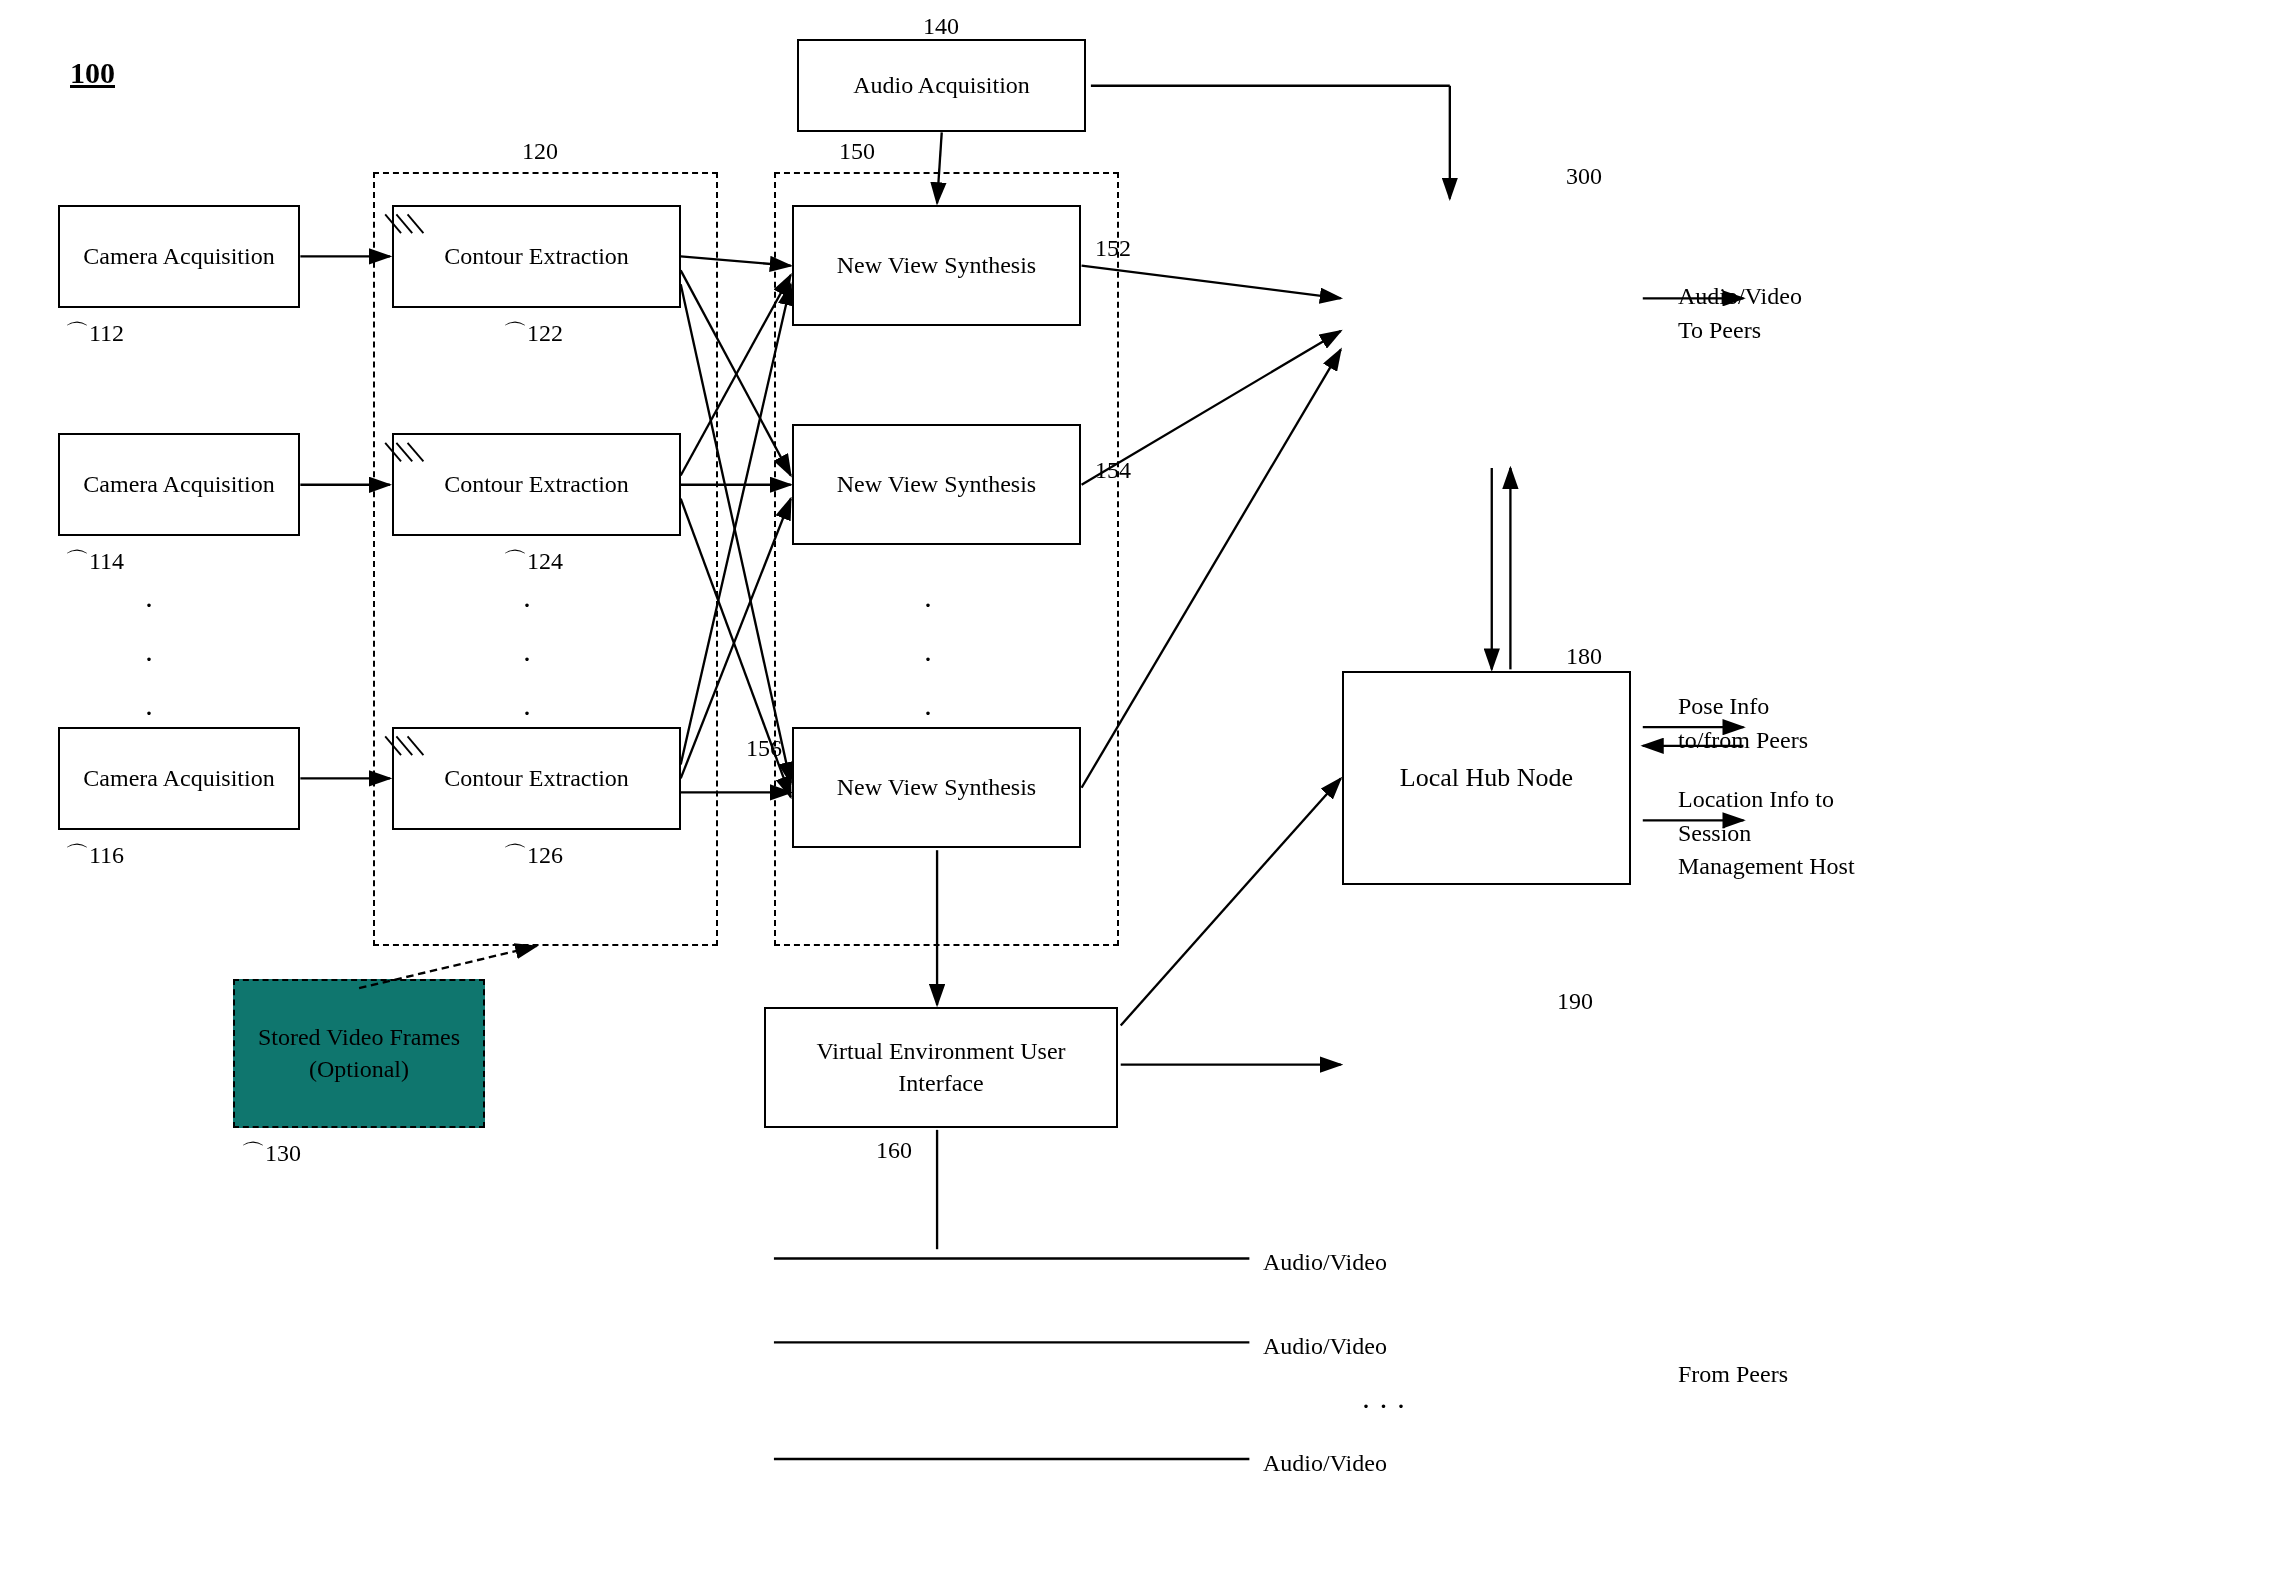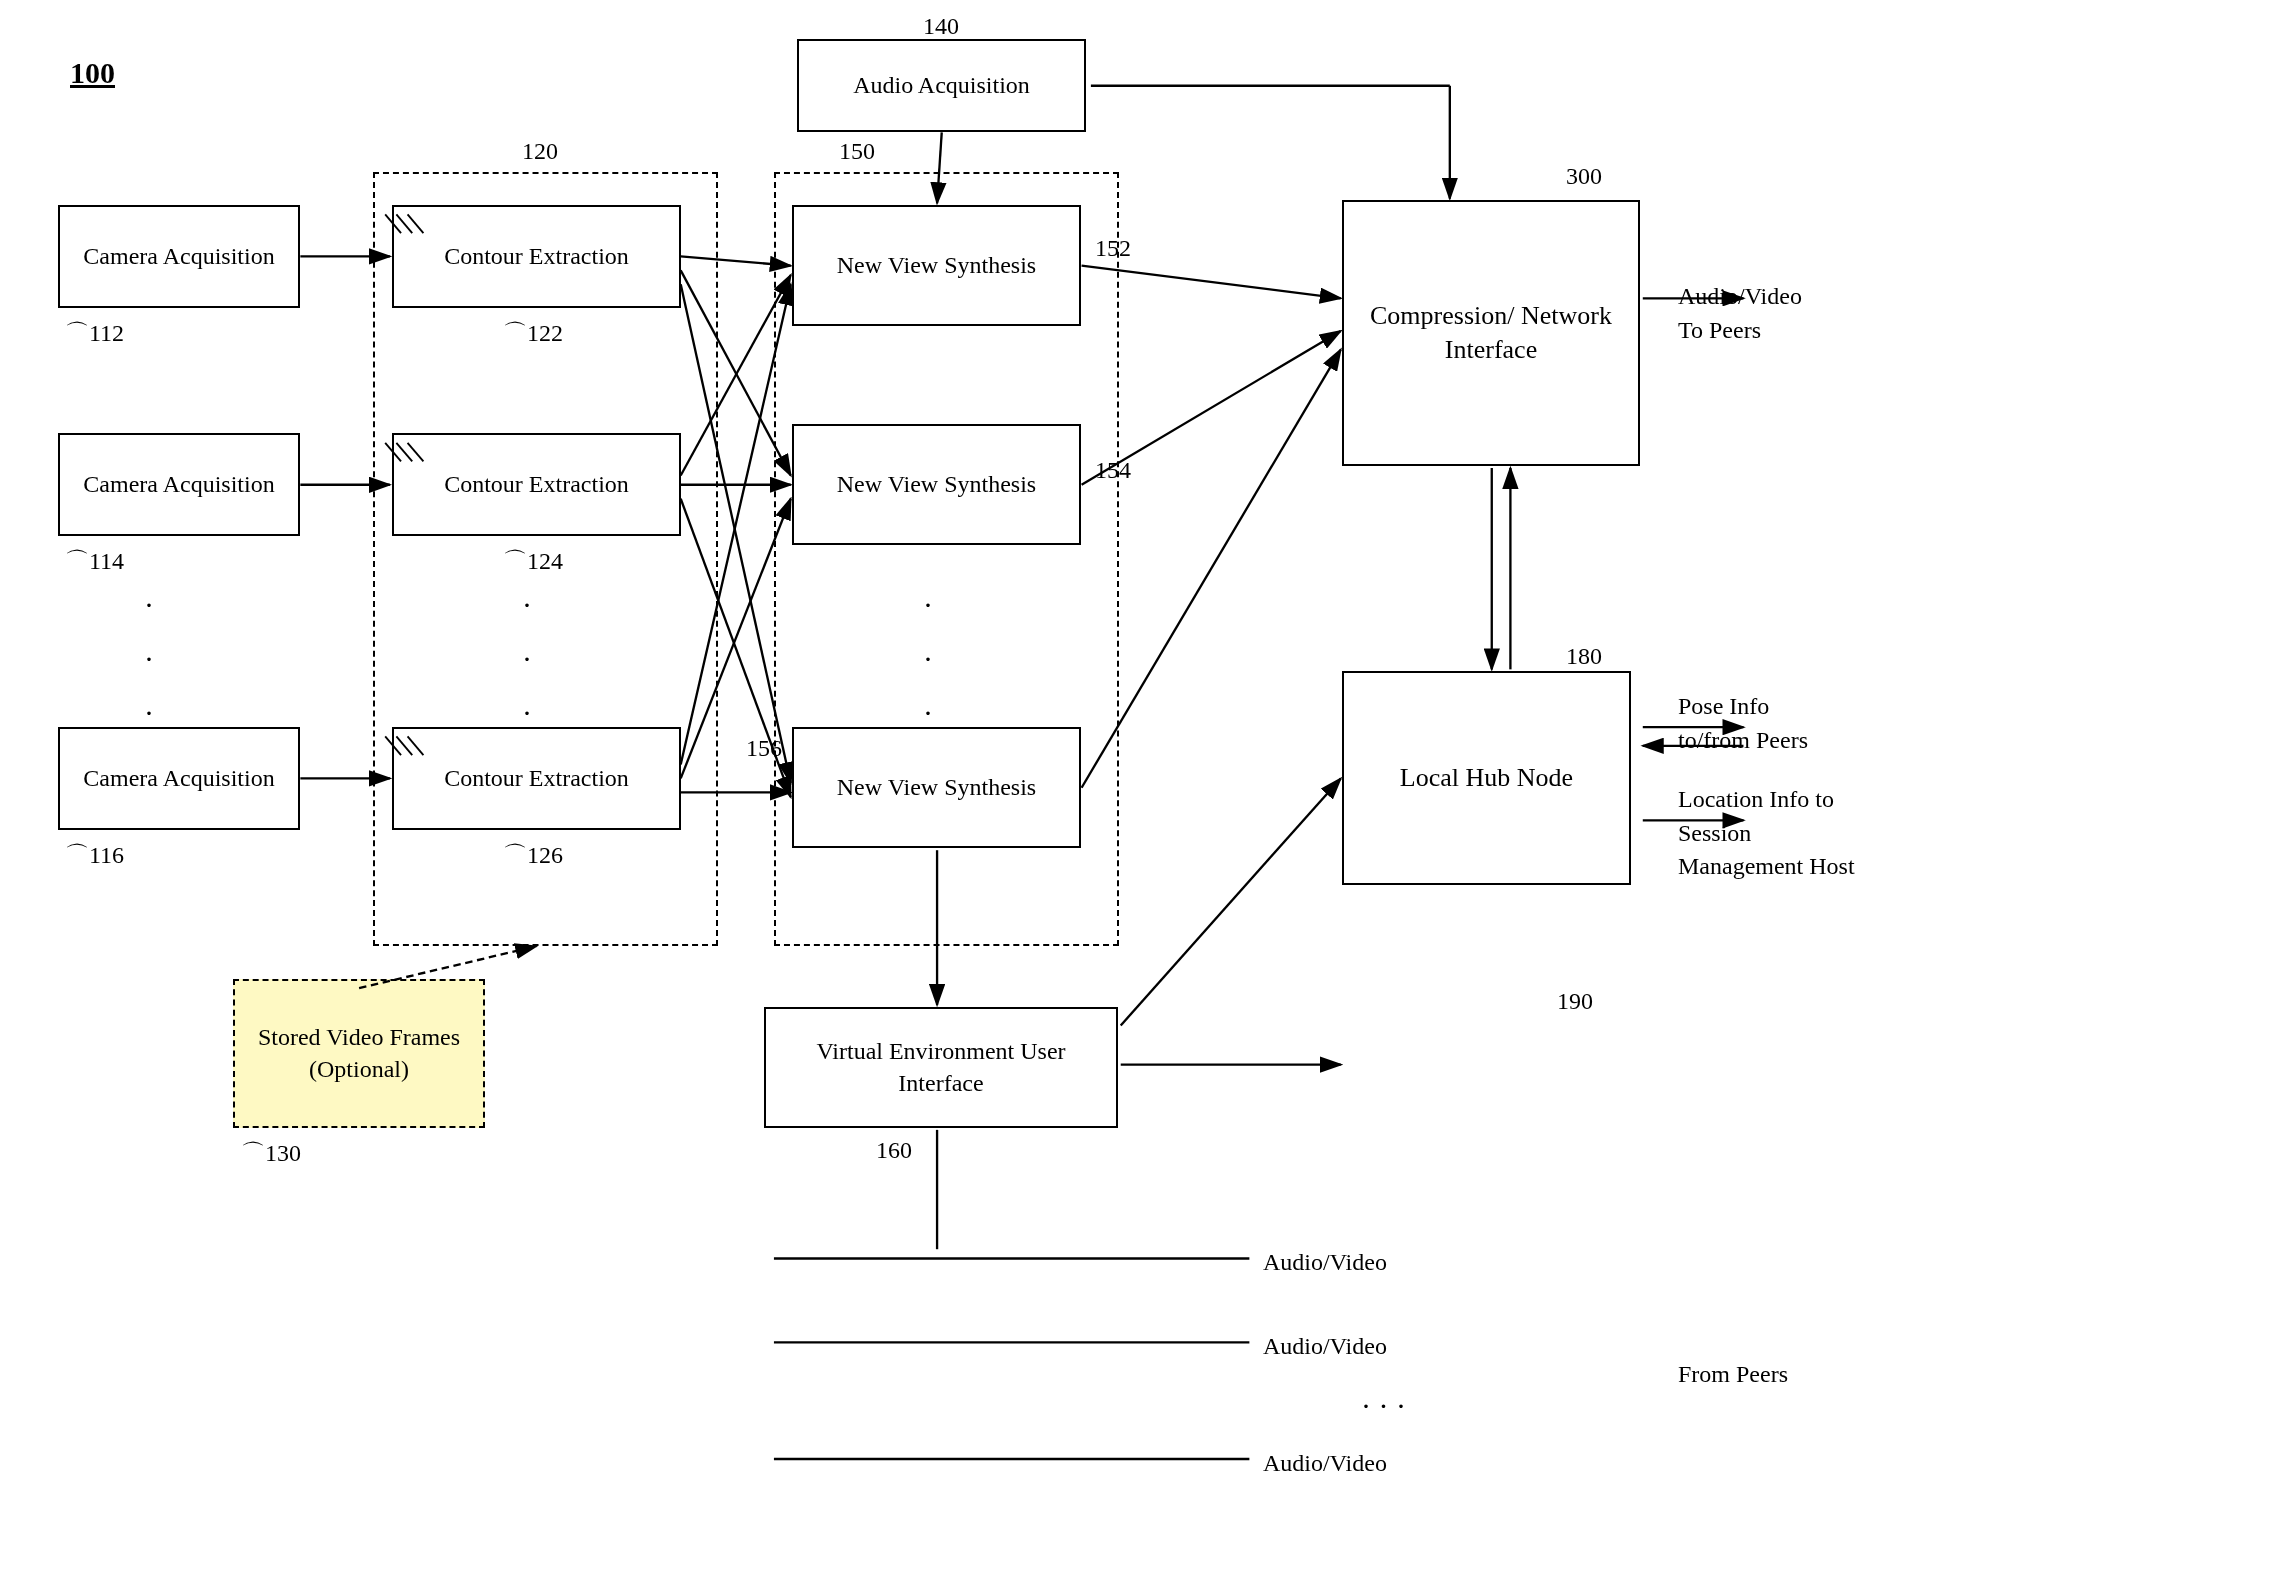--- a/index.html
+++ b/index.html
@@ -25,21 +25,21 @@
       align-items: center;
       justify-content: center;
       text-align: center;
       font-size: 26px;
       line-height: 1.3;
       padding: 7.5px;
     }
     .box-dashed {
       position: absolute;
       border: 2.3px dashed #000;
-      background: #fef9c3;
+      background: #0f766e;
       display: flex;
       align-items: center;
       justify-content: center;
       text-align: center;
       font-size: 26px;
       line-height: 1.3;
       padding: 7.5px;
     }
     .label {
       position: absolute;
@@ -140,23 +140,20 @@
   <div class="box" style="left:792px; top:727px; width:289px; height:121px; font-size:24px;">
     <span>New View Synthesis</span>
   </div>
   <div class="label" style="left:746px; top:735px;">156</div>
 
   <div class="box" style="left:797px; top:39px; width:289px; height:93px; font-size:24px;">
     <span>Audio Acquisition</span>
   </div>
   <div class="label" style="left:923px; top:13px;">140</div>
 
-  <div class="box" style="left:1342px; top:200px; width:298px; height:266px; font-size:26px;">
-    <span>Compression/ Network Interface</span>
-  </div>
   <div class="label" style="left:1566px; top:163px;">300</div>
 
   <div class="box" style="left:1342px; top:671px; width:289px; height:214px; font-size:26px;">
     <span>Local Hub Node</span>
   </div>
   <div class="label" style="left:1566px; top:643px;">180</div>
 
   <div class="box" style="left:764px; top:1007px; width:354px; height:121px; font-size:24px;">
     <span>Virtual Environment User Interface</span>
   </div>

